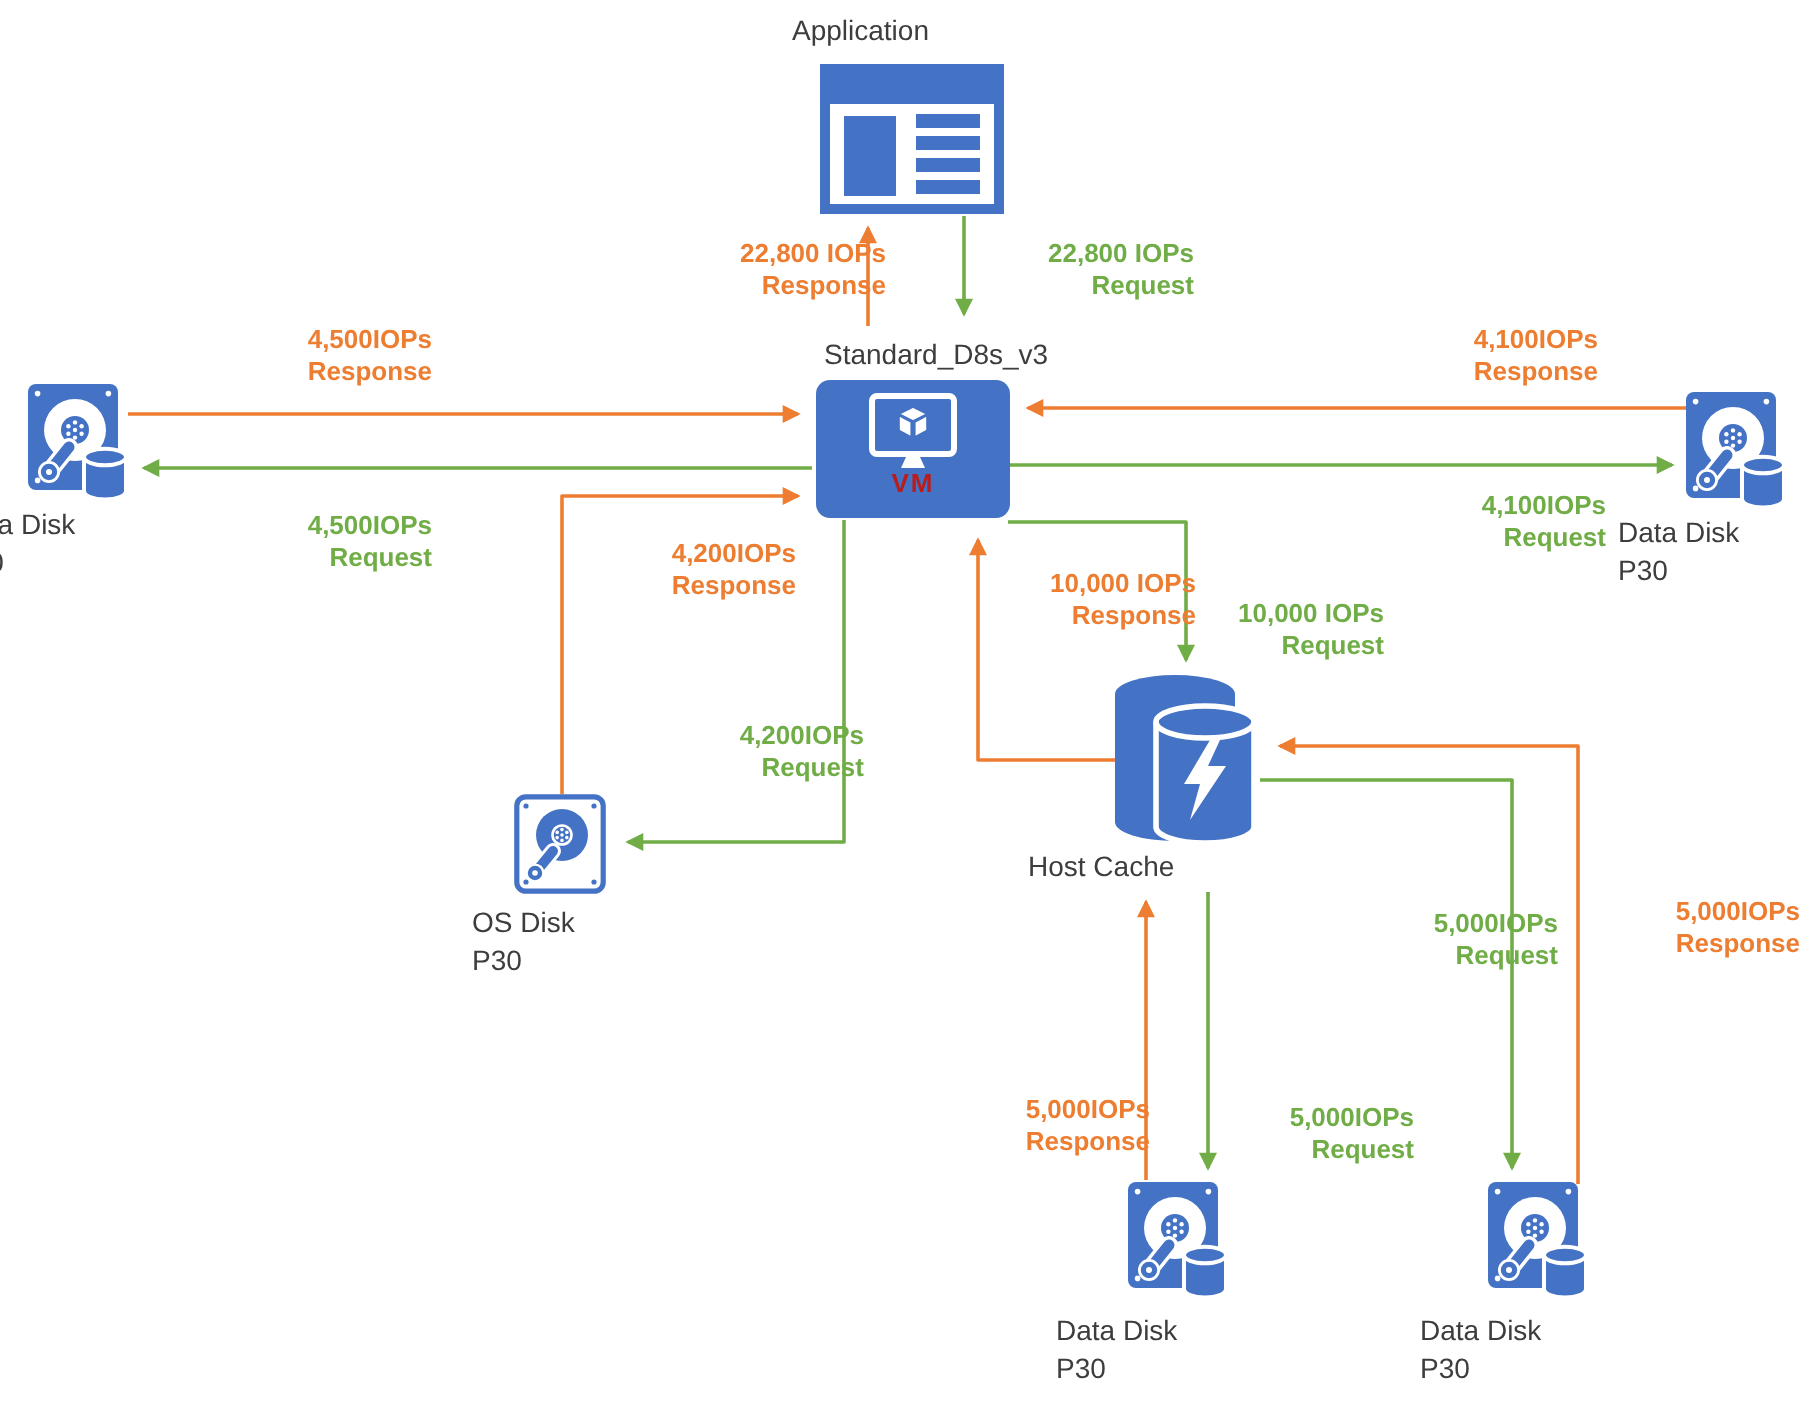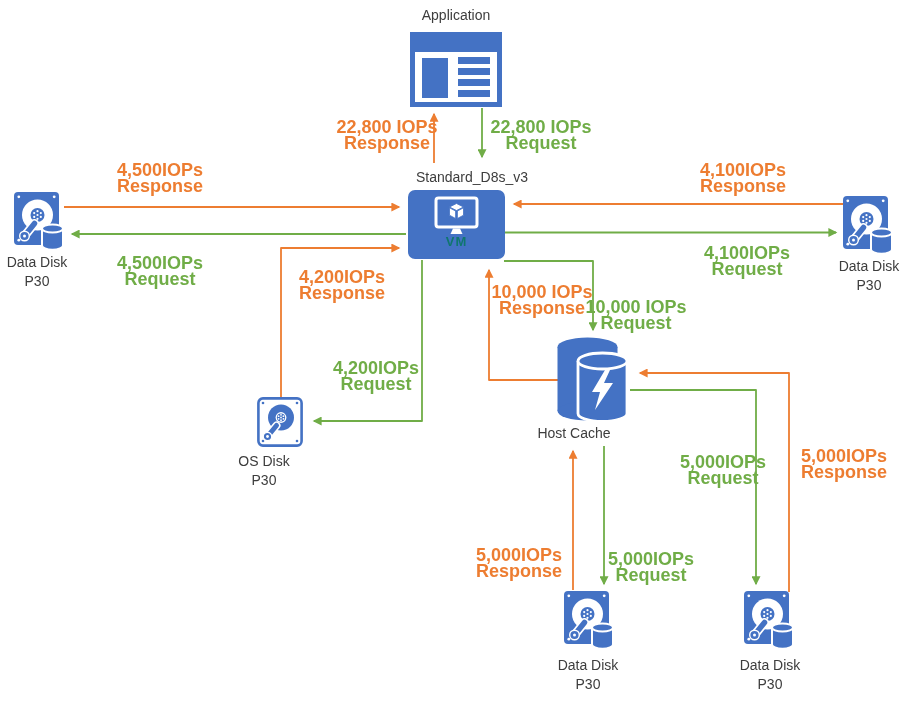--- a/index.html
+++ b/index.html
@@ -6,32 +6,32 @@
   #canvas{
     position:relative;
     width:909px;height:703px;
     background:#ffffff;
     font-family:"Liberation Sans", sans-serif;
     overflow:hidden;
   }
   .node{position:absolute;z-index:2;}
   .arrows{position:absolute;left:0;top:0;z-index:1;}
   .nlabel{
-    position:absolute;width:120px;text-align:center;z-index:2;
+    position:absolute;width:120px;z-index:2;
     font-size:14px;line-height:19px;color:#3d3d3d;
   }
   .flow{
-    position:absolute;width:112px;text-align:center;z-index:2;
-    font-size:18px;font-weight:bold;line-height:16px;
+    position:absolute;width:112px;text-align:right;z-index:2;
+    font-size:13px;font-weight:bold;line-height:16px;
   }
   .flow.orange{color:#ED7D31;}
   .flow.green{color:#70AD47;}
   .vm-badge{
     position:absolute;left:0;top:44px;width:97px;text-align:center;
-    color:#0f766e;font-size:13px;font-weight:bold;letter-spacing:1px;
+    color:#b91c1c;font-size:13px;font-weight:bold;letter-spacing:1px;
   }
 </style>
 </head>
 <body>
 
 <div id="canvas">
 
   <svg width="0" height="0" style="position:absolute" aria-hidden="true">
     <defs>
       <symbol id="sym-data-disk" viewBox="0 0 52 60">
@@ -188,21 +188,21 @@
   <div class="nlabel" style="left:396px;top:6px">Application</div>
   <div class="nlabel" style="left:412px;top:168px">Standard_D8s_v3</div>
   <div class="nlabel" style="left:-23px;top:253px">
     <div>Data Disk</div>
     <div>P30</div>
   </div>
   <div class="nlabel" style="left:809px;top:257px">
     <div>Data Disk</div>
     <div>P30</div>
   </div>
-  <div class="nlabel" style="left:204px;top:452px">
+  <div class="nlabel" style="left:236px;top:452px">
     <div>OS Disk</div>
     <div>P30</div>
   </div>
   <div class="nlabel" style="left:514px;top:424px">Host Cache</div>
   <div class="nlabel" style="left:528px;top:656px">
     <div>Data Disk</div>
     <div>P30</div>
   </div>
   <div class="nlabel" style="left:710px;top:656px">
     <div>Data Disk</div>

